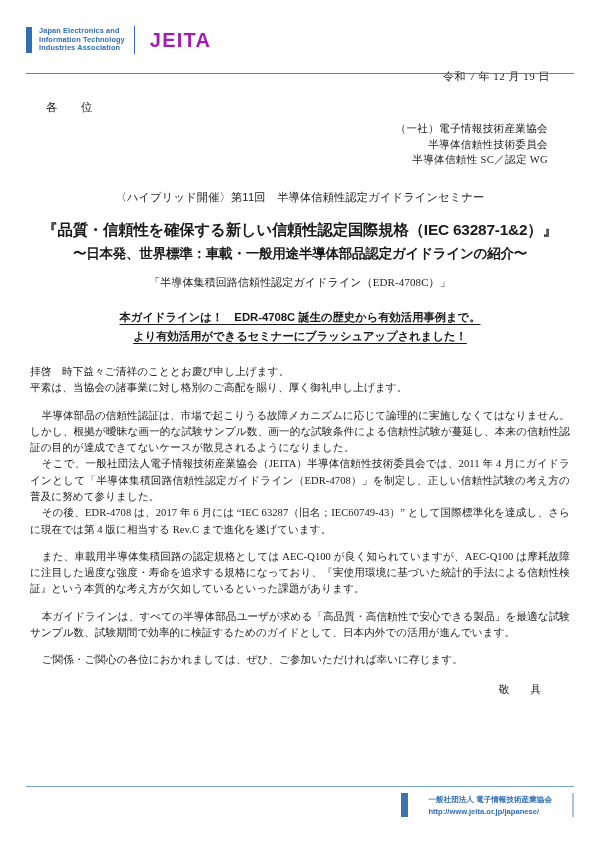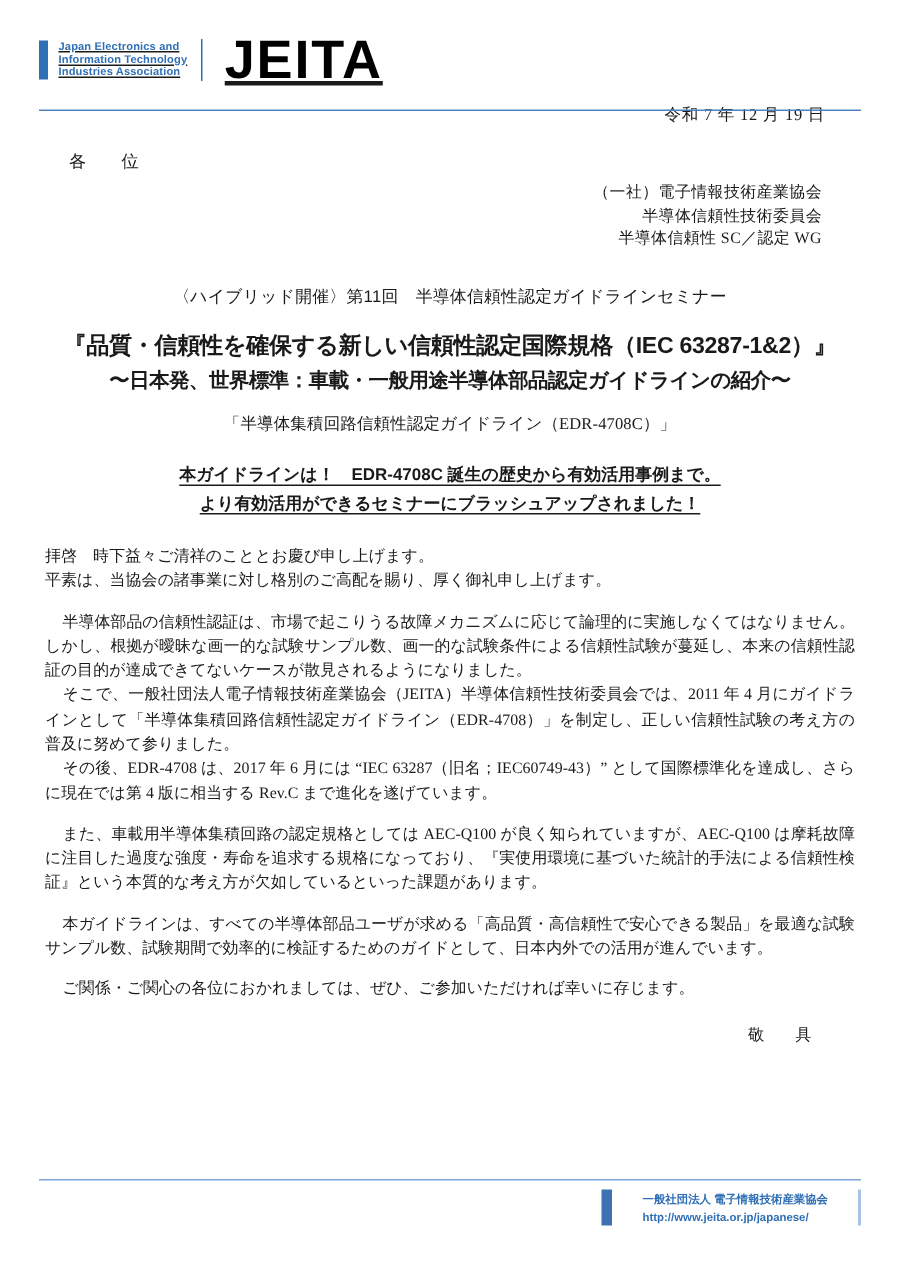--- a/index.html
+++ b/index.html
@@ -27,21 +27,20 @@
   .header {
     position: relative;
     padding: 26px 0 0 26px;
     height: 52px;
     box-sizing: border-box;
   }
   .logo-wrap {
     display: flex;
     align-items: center;
     gap: 7px;
-    text-decoration: underline;
   }
   .logo-bar {
     width: 6px;
     height: 26px;
     background: #2f6fb5;
     flex: 0 0 auto;
   }
   .logo-text {
     font-family: "Liberation Sans", sans-serif;
     font-size: 7.4px;
@@ -52,23 +51,23 @@
     white-space: nowrap;
   }
   .logo-divider {
     width: 1px;
     height: 28px;
     background: #2f6fb5;
     margin: 0 8px 0 2px;
   }
   .logo-jeita {
     font-family: "Liberation Sans", sans-serif;
-    font-size: 36px;
-    font-weight: bold;
-    color: #000000;
+    font-size: 20px;
+    font-weight: bold;
+    color: #a21caf;
     letter-spacing: 1.2px;
     line-height: 28px;
   }
   .header-rule {
     position: absolute;
     left: 26px;
     right: 26px;
     top: 73px;
     height: 1.4px;
     background: #4f82c0;

